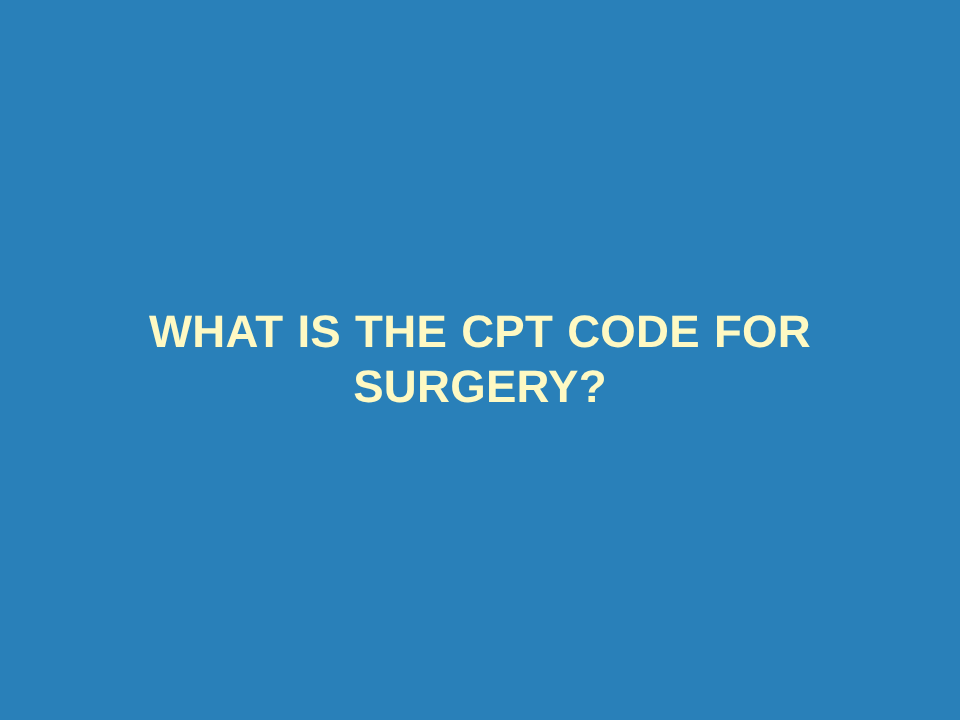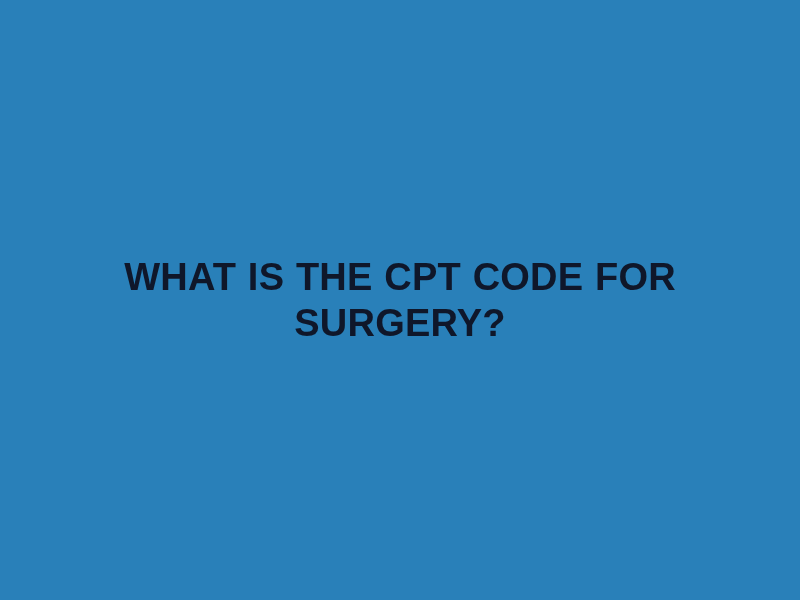--- a/index.html
+++ b/index.html
@@ -26,21 +26,21 @@
     justify-content: center;
     background-color: #2980b9;
   }
 
   #headline {
     display: block;
     width: 700px;
     margin: 0;
     padding: 0;
     text-align: center;
-    color: #0f172a;
+    color: #fef9c3;
     font-family: "Liberation Sans", sans-serif;
     font-size: 38px;
     line-height: 46px;
     font-weight: 700;
     letter-spacing: 0.2px;
     text-transform: uppercase;
     word-spacing: 1px;
     -webkit-font-smoothing: antialiased;
   }
 </style>

